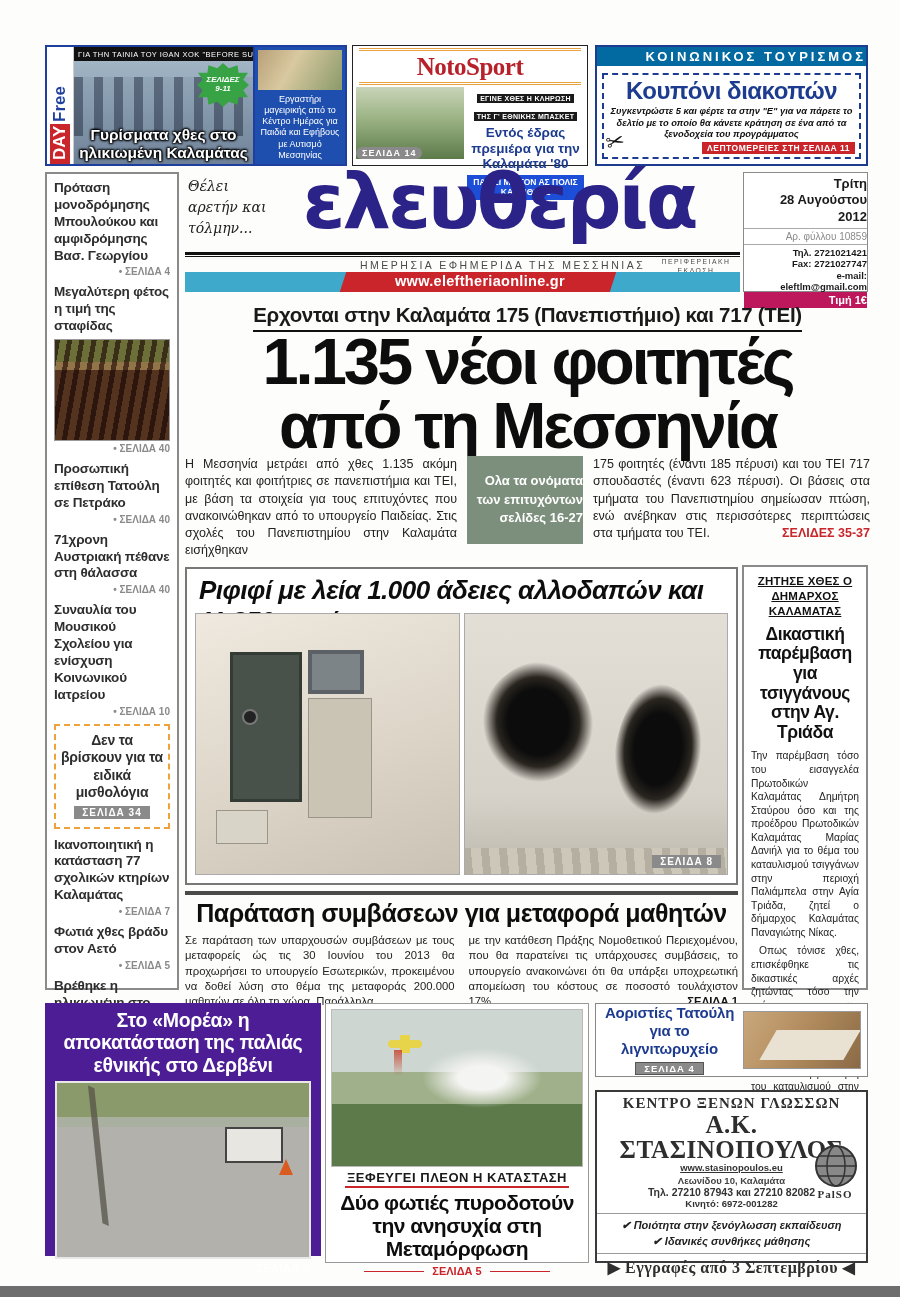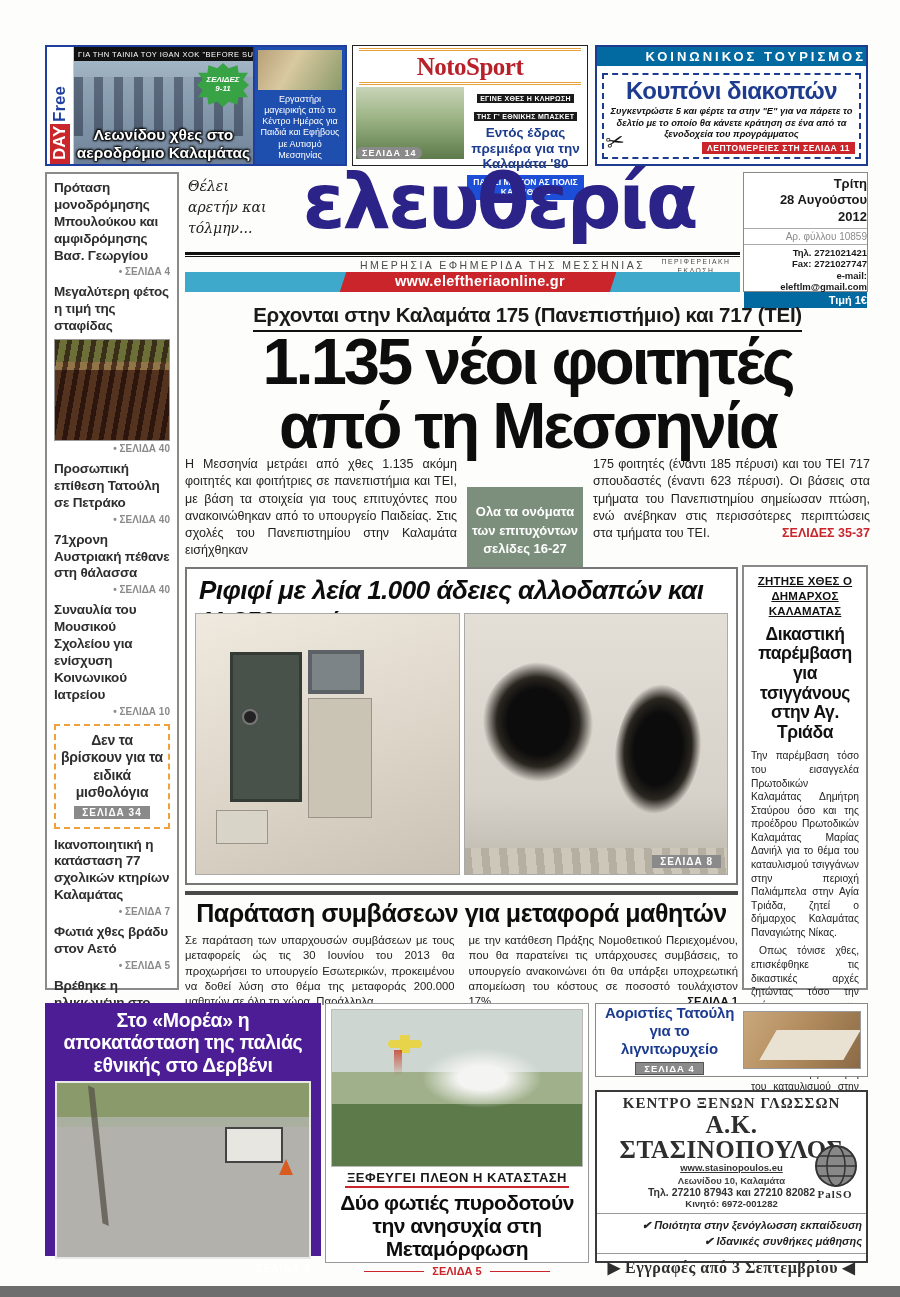--- a/index.html
+++ b/index.html
@@ -48,30 +48,30 @@
   .mast-rule2 { left:185px; top:256px; width:555px; height:1px; background:#111; }
   .subtitle { left:360px; top:259px; width:290px; font-size:10.5px; letter-spacing:2.5px; color:#4a4a4a; white-space:nowrap; }
   .edition { left:652px; top:258px; width:88px; text-align:center; font-size:6.8px; letter-spacing:1.5px; color:#4a4a4a; line-height:1.3; }
   .webbar { left:185px; top:272px; width:555px; height:20px; background:#3fa9cb; overflow:hidden; }
   .webbar .red { position:absolute; left:158px; top:0; width:270px; height:20px; background:#c9252b; transform:skewX(-18deg); }
   .webbar .url { position:absolute; left:170px; top:1px; width:250px; text-align:center; color:#fff; font-weight:bold; font-size:14.5px; letter-spacing:.3px; }
   .infobox { left:743px; top:172px; width:125px; height:120px; border:1px solid #8a8a8a; background:#fff; text-align:right; display:flex; flex-direction:column; }
   .ib-date { font-weight:bold; font-size:13px; line-height:1.25; padding-top:3px; }
   .ib-issue { color:#8a8a8a; font-size:10px; border-top:1px solid #aaa; border-bottom:1px solid #aaa; margin:3px 0 2px; padding:2px 0; }
   .ib-contact { font-weight:bold; font-size:9.5px; line-height:1.2; }
-  .ib-price { margin-top:auto; background:#0369a1; color:#fff; font-weight:bold; font-size:11px; padding:2px 0; }
+  .ib-price { margin-top:auto; background:#be185d; color:#fff; font-weight:bold; font-size:11px; padding:2px 0; }
 
   
   .lead-kicker-wrap { left:185px; top:303px; width:685px; text-align:center; }
   .lead-kicker { display:inline-block; font-weight:bold; font-size:20.5px; border-bottom:2px solid #111; padding-bottom:3px; letter-spacing:-.3px; }
   .lead-headline { left:185px; top:330px; width:685px; text-align:center; font-weight:bold; font-size:65px; line-height:.98; letter-spacing:-3px; color:#0d0d0d; }
   .lead-body { left:185px; top:456px; width:685px; display:flex; gap:10px; }
   .lead-col { font-size:12.5px; line-height:1.38; text-align:justify; color:#222; }
   .lead-col.left { width:272px; }
-  .names-box { width:116px; height:88px; background:#7c8f7c; color:#fff; font-weight:bold; font-size:13px; line-height:1.45; text-align:center; display:flex; flex-direction:column; justify-content:center;margin-top:31px; }
+  .names-box { width:116px; height:88px; background:#7c8f7c; color:#fff; font-weight:bold; font-size:13px; line-height:1.45; text-align:right; display:flex; flex-direction:column; justify-content:center; }
   .lead-col.right { flex:1; }
   .pages-ref { color:#c9252b; font-weight:bold; float:right; }
 
   
   .sidebar { left:45px; top:172px; width:134px; height:818px; border:2px solid #8a8a8a; background:#fff; padding:6px 7px; }
   .sb-title { font-weight:bold; font-size:13.5px; line-height:1.25; color:#2e2e2e; letter-spacing:-.2px; }
   .sb-page { text-align:right; color:#8a8a8a; font-weight:bold; font-size:10px; margin:2px 0 7px; }
   .sb-photo { width:100%; height:102px; margin:4px 0 2px; background:linear-gradient(180deg,#8aa06a 0 22px,#b8a888 22px 30px,#6a4a3a 30px), repeating-linear-gradient(100deg,#6a4a3a 0 5px,#c9b188 5px 12px); background-blend-mode:multiply; border:1px solid #999; }
   .sb-dashed { border:2px dashed #f0a23a; text-align:center; padding:6px 3px 7px; margin:2px 0 8px; }
   .sb-dashed .sb-title { font-size:14px; }
@@ -138,21 +138,21 @@
 
   .ad { left:595px; top:1090px; width:273px; height:173px; border:2px solid #3a3a3a; background:#fff; text-align:center; font-family:"Liberation Serif", serif; position:absolute; }
   .ad-l1 { font-weight:bold; font-size:15px; letter-spacing:1px; color:#2e2e2e; margin-top:3px; }
   .ad-l2 { font-weight:bold; font-size:25px; letter-spacing:.5px; color:#2e2e2e; line-height:1; }
   .ad-url { font-family:"Liberation Sans", sans-serif; font-weight:bold; font-size:9.5px; text-decoration:underline; color:#333; }
   .ad-addr { font-family:"Liberation Sans", sans-serif; font-weight:bold; font-size:9.5px; color:#444; margin-top:2px; }
   .ad-tel { font-family:"Liberation Sans", sans-serif; font-weight:bold; font-size:10.5px; color:#333; }
   .ad-mob { font-family:"Liberation Sans", sans-serif; font-weight:bold; font-size:9.5px; color:#333; }
   .ad-globe { position:absolute; right:8px; top:52px; width:44px; height:44px; }
   .ad-palso { position:absolute; right:6px; top:96px; width:50px; font-weight:bold; font-size:11px; color:#2e2e2e; letter-spacing:1px; }
-  .ad-bullets { border-top:1px solid #999; margin-top:4px; padding:4px 4px 3px; font-family:"Liberation Sans", sans-serif; font-weight:bold; font-style:italic; font-size:11px; color:#222; line-height:1.45;text-align:right; }
+  .ad-bullets { border-top:1px solid #999; margin-top:4px; padding:4px 4px 3px; font-family:"Liberation Sans", sans-serif; font-weight:bold; font-style:italic; font-size:11px; color:#222; line-height:1.45; }
   .ad-footer { border-top:1px solid #999; font-weight:bold; font-size:16px; color:#2e2e2e; padding-top:4px; letter-spacing:.5px; }
 
   .bottom-strip { left:0; top:1286px; width:900px; height:11px; background:#6e6e6e; }
 </style>
 </head>
 <body>
 
 <div class="page">
 
   <div class="abs freeday">
@@ -162,21 +162,21 @@
         <span class="fd-free">Free</span>
       </div>
     </div>
     <div class="fd-main">
       <div class="fd-topbar">ΓΙΑ ΤΗΝ ΤΑΙΝΙΑ ΤΟΥ ΙΘΑΝ ΧΟΚ "BEFORE SUNSET"</div>
       <div class="fd-crowd"></div>
       <div class="fd-star">
         <span>ΣΕΛΙΔΕΣ</span>
         <span>9-11</span>
       </div>
-      <div class="fd-caption">Λεωνίδου χθες στο αεροδρόμιο Καλαμάτας</div>
+      <div class="fd-caption">Γυρίσματα χθες στο ηλικιωμένη Καλαμάτας</div>
     </div>
     <div class="fd-side">
       <div class="fd-side-photo"></div>
       <div class="fd-side-text">Εργαστήρι μαγειρικής από το Κέντρο Ημέρας για Παιδιά και Εφήβους με Αυτισμό Μεσσηνίας</div>
     </div>
   </div>
 
   <div class="abs notosport">
     <div class="ns-logo-wrap">
       <span class="ns-logo">NotoSport</span>

